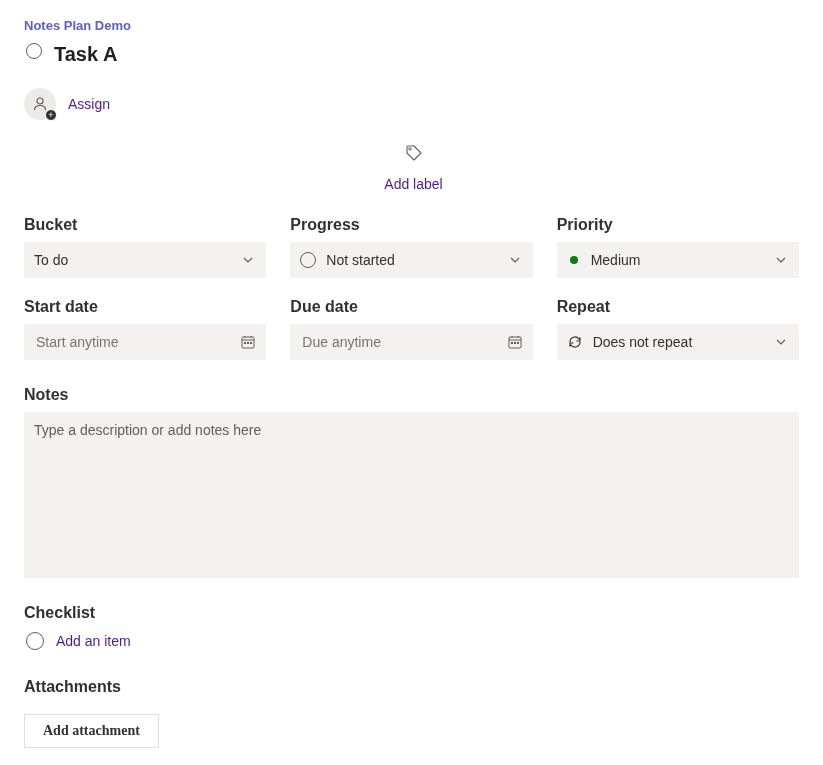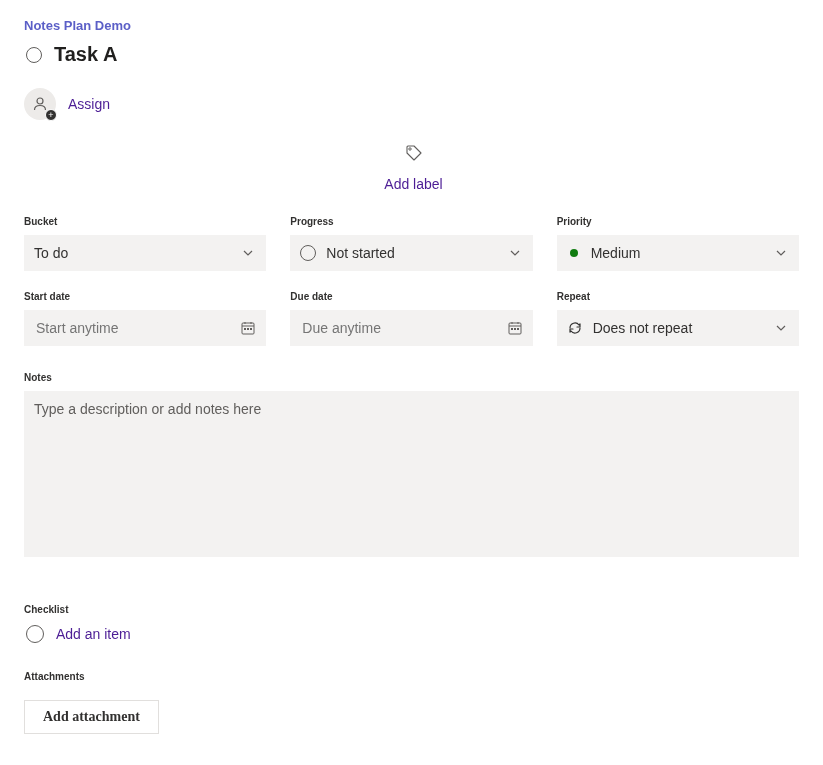--- a/index.html
+++ b/index.html
@@ -1,45 +1,45 @@
 <!DOCTYPE html>
 <html><head>
 <meta charset="utf-8">
 <style>
   * { box-sizing: border-box; font-family: "Segoe UI", -apple-system, BlinkMacSystemFont, sans-serif; }
   body { margin: 0; padding: 18px 24px; width: 823px; background: #fff; color: #323130; }
   .plan-link { color: #5b5fc7; font-size: 13px; font-weight: 600; cursor: pointer; }
-  .title-row { display: flex; align-items: center; gap: 12px; margin-top: 10px; }
+  .title-row { display: flex; align-items: flex-start; gap: 12px; margin-top: 10px; }
   .title-circle { width: 16px; height: 16px; border: 1px solid #605e5c; border-radius: 50%; cursor: pointer; flex-shrink: 0; margin-left: 2px; }
   .task-title { font-size: 20px; font-weight: 700; color: #201f1e; }
   .assign-row { display: flex; align-items: center; gap: 12px; margin-top: 22px; cursor: pointer; }
   .avatar-wrap { position: relative; width: 32px; height: 32px; }
   .avatar { width: 32px; height: 32px; border-radius: 50%; background: #edebe9; display: flex; align-items: center; justify-content: center; }
   .avatar-badge { position: absolute; bottom: -1px; right: -1px; width: 12px; height: 12px; border-radius: 50%; background: #323130; color: #fff; border: 1.5px solid #fff; display: flex; align-items: center; justify-content: center; font-size: 9px; line-height: 1; }
   .muted { color: #4c1d95; font-size: 14px; }
   .label-row { display: flex; align-items: center; gap: 14px; margin-top: 24px; cursor: pointer; margin-left: 4px; flex-direction: column; }
   .grid3 { display: grid; grid-template-columns: 1fr 1fr 1fr; gap: 24px; margin-top: 24px; }
-  .field-label { font-size: 10px; font-weight: 600; color: #323130; margin-bottom: 8px; display: block; }
+  .field-label { font-size: 16px; font-weight: 600; color: #323130; margin-bottom: 8px; display: block; }
   .select-box, .date-box, .repeat-box {
     height: 36px; background: #f3f2f1; display: flex; align-items: center;
     padding: 0 10px; font-size: 14px; color: #323130; cursor: pointer;
     justify-content: space-between;
   }
   .select-box .left, .date-box .left, .repeat-box .left { display: flex; align-items: center; gap: 10px; }
   .date-box input { border: none; background: transparent; outline: none; font-size: 14px; color: #605e5c; width: 100%; font-family: inherit; }
   .circle-sm { width: 16px; height: 16px; border: 1.2px solid #605e5c; border-radius: 50%; flex-shrink: 0; }
   .dot-green { width: 8px; height: 8px; border-radius: 50%; background: #107c10; flex-shrink: 0; margin: 0 3px; }
   .chevron { width: 16px; height: 16px; display: flex; align-items: center; justify-content: center; }
   .notes-section { margin-top: 26px; }
   .notes-area {
     width: 100%; height: 166px; background: #f3f2f1; border: none; resize: none;
     padding: 10px; font-size: 14px; color: #323130; outline: none; font-family: inherit;
   }
   .notes-area::placeholder { color: #605e5c; }
-  .checklist-section { margin-top: 43px; }
+  .checklist-section { margin-top: 22px; }
   .check-row { display: flex; align-items: center; gap: 12px; margin-top: 10px; }
   .check-circle { width: 18px; height: 18px; border: 1px solid #605e5c; border-radius: 50%; cursor: pointer; margin-left: 2px; }
   .attach-section { margin-top: 28px; }
   .attach-btn {
     margin-top: 10px; padding: 8px 18px; background: #fff; border: 1px solid #e1dfdd;
     font-size: 14px; font-weight: 600; cursor: pointer; font-family: Liberation Serif, serif; color: #323130;
   }
   svg { display: block; }
 </style>
 </head>

